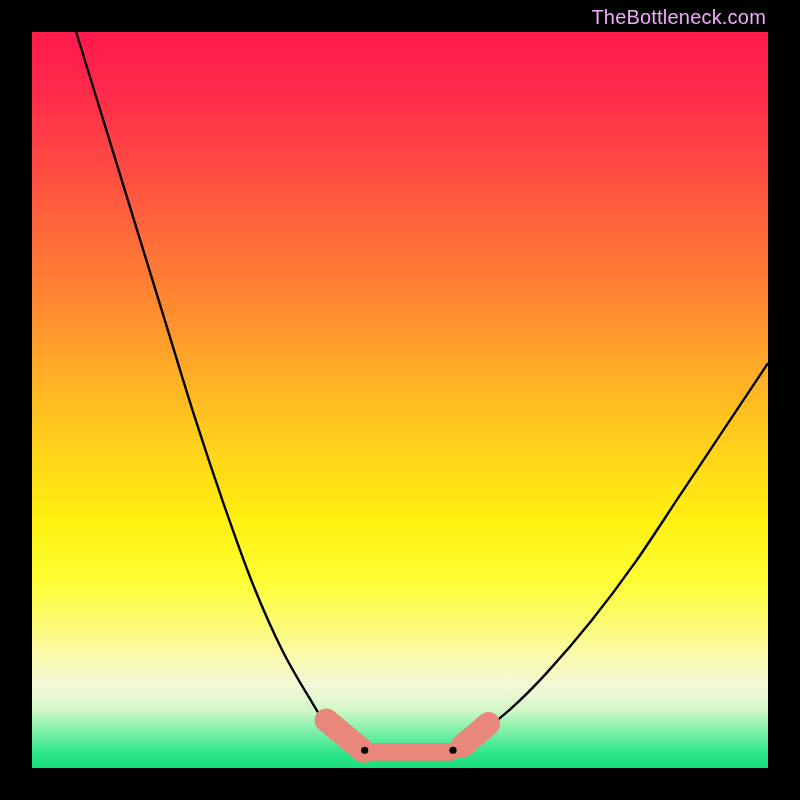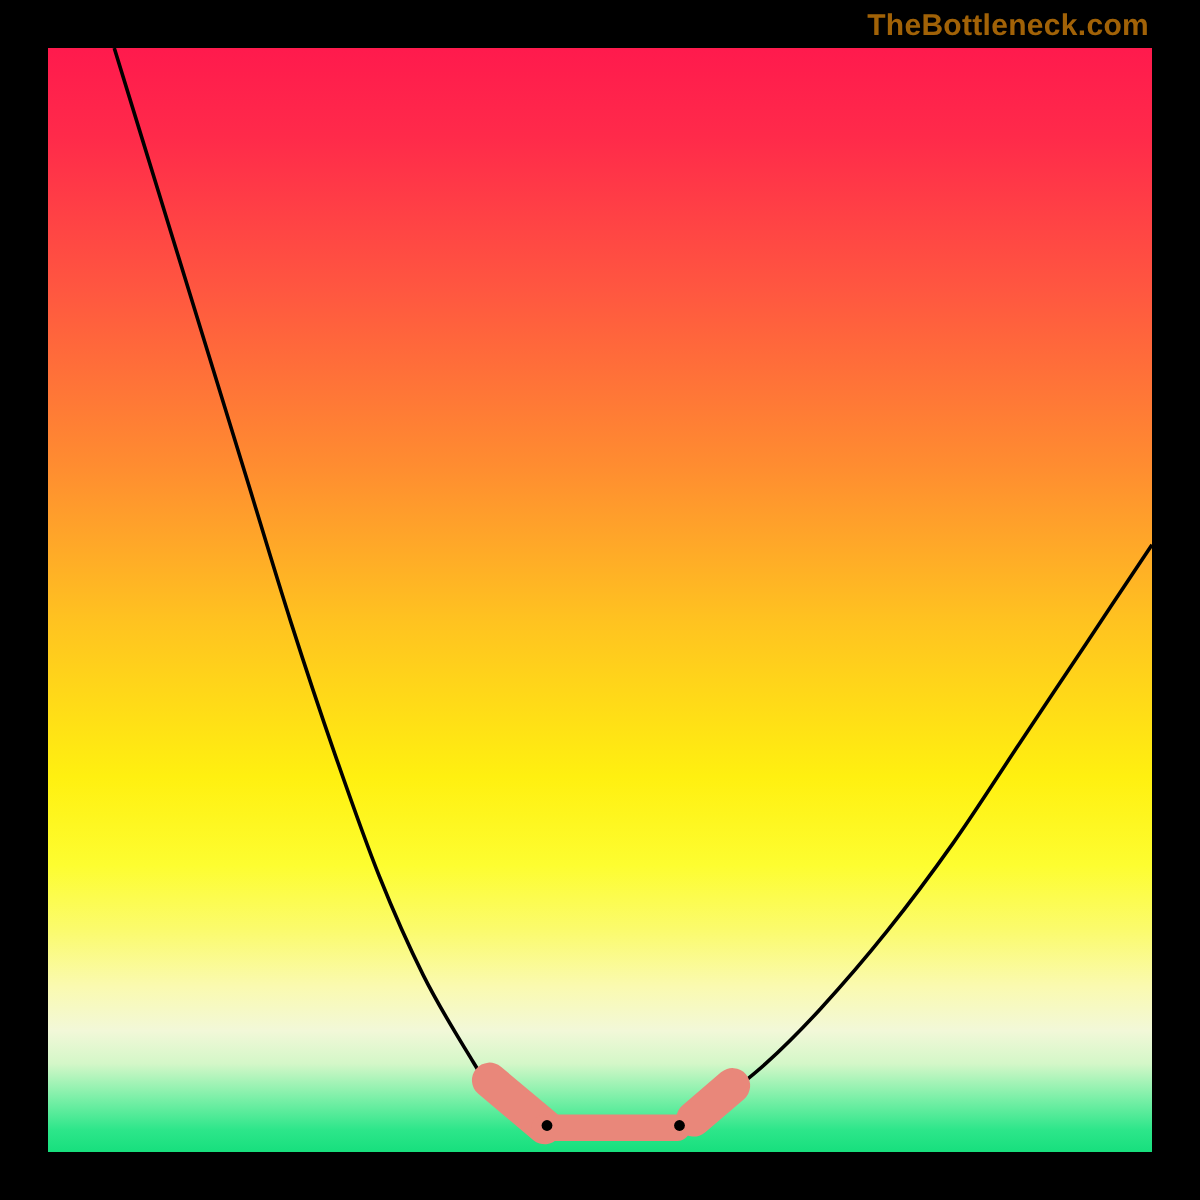--- a/index.html
+++ b/index.html
@@ -41,22 +41,22 @@
       #2de68a 98%,
       #17df7d 100%
     );
   }
   .watermark {
     position: absolute;
     top: 6px;
     right: 34px;
     font-family: Arial, Helvetica, sans-serif;
     font-size: 20px;
-    font-weight: 700;
-    color: #a16207;
+    font-weight: 400;
+    color: #f0abfc;
     letter-spacing: 0.2px;
     text-align: center;
   }
   svg.curves {
     position: absolute;
     top: 32px;
     left: 32px;
     width: 736px;
     height: 736px;
     overflow: visible;

